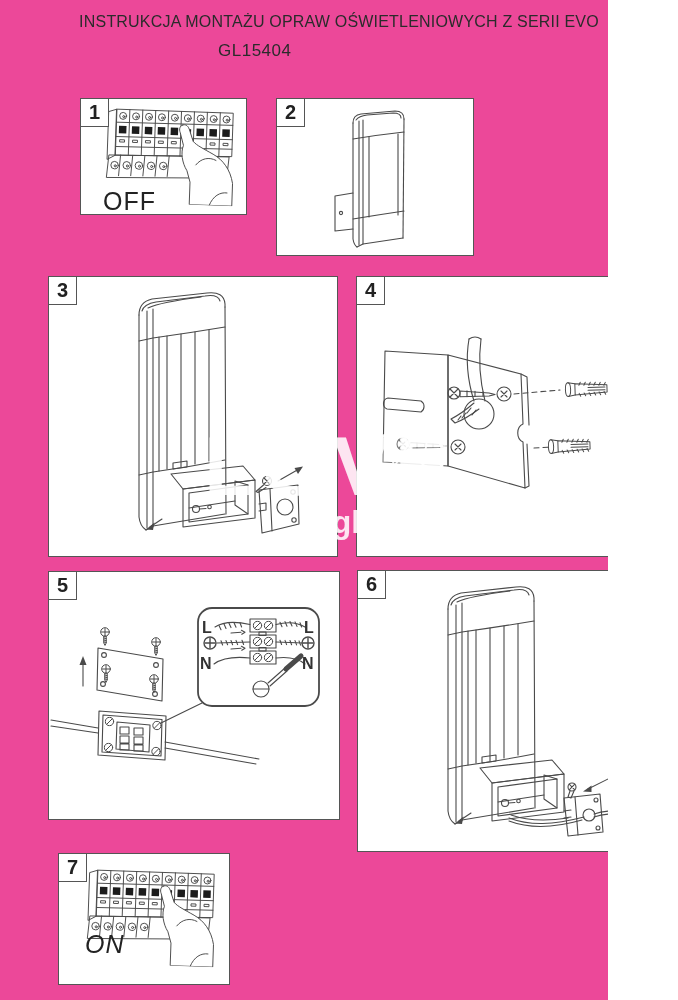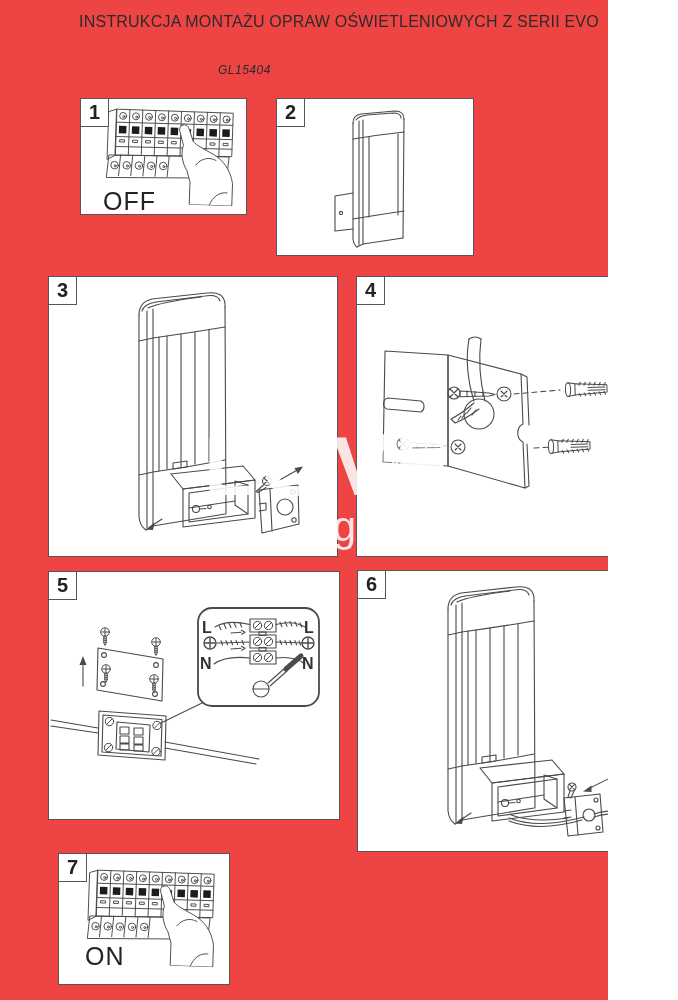--- a/index.html
+++ b/index.html
@@ -1,33 +1,33 @@
 <!DOCTYPE html>
 <html><head>
 <meta charset="utf-8">
 <style>
   html,body{margin:0;padding:0;background:#fff;}
-  .page{position:relative;width:608px;height:1000px;background:#ef4444;overflow:hidden;
+  .page{position:relative;width:608px;height:1000px;background:#ec4899;overflow:hidden;
         font-family:"Liberation Sans",sans-serif;color:#2b2b2b;}
   .title{position:absolute;top:13px;left:0;width:678px;text-align:center;
          font-size:16px;letter-spacing:0.2px;color:#2b2b2b;}
-  .model{position:absolute;top:63px;left:218px;font-size:12px;letter-spacing:0.5px;color:#2b2b2b;font-style:italic;}
+  .model{position:absolute;top:41px;left:218px;font-size:17px;letter-spacing:0.5px;color:#2b2b2b;}
   .panel{position:absolute;border:1px solid #555;background:#fff;box-sizing:border-box;}
   .numbox{position:absolute;top:-1px;left:-1px;width:27px;height:27px;border:1px solid #555;
           background:#fff;display:flex;align-items:center;justify-content:center;
           font-size:20px;font-weight:600;color:#222;z-index:3;}
   .caption{position:absolute;font-size:25px;font-weight:500;letter-spacing:1px;color:#222;z-index:3;}
   .art{stroke:#4a4a4a;fill:none;stroke-width:1.1;stroke-linecap:round;stroke-linejoin:round;}
   .art text{stroke:none;fill:#333;font-family:"Liberation Sans",sans-serif;font-weight:bold;}
   svg.drawing{position:absolute;left:0;top:0;}
   .watermark{position:absolute;left:200px;top:424px;width:320px;height:150px;z-index:10;
              pointer-events:none;color:rgba(255,255,255,0.86);}
   .wm-love{position:absolute;left:4px;top:0;font-size:84px;font-weight:800;line-height:1;
            letter-spacing:6px;}
-  .wm-lighting{position:absolute;left:114px;top:82px;font-size:42px;font-weight:400;line-height:1;}
+  .wm-lighting{position:absolute;left:114px;top:82px;font-size:32px;font-weight:700;line-height:1;}
   .wm-heart{position:absolute;left:168px;top:-2px;}
 </style>
 </head>
 <body>
 
 <div class="page">
 
   <svg style="position:absolute;width:0;height:0" aria-hidden="true">
     <defs>
 
@@ -332,21 +332,21 @@
         <path d="M225,220.5 L233.5,214.5 L233.5,221 Z" fill="#4a4a4a" stroke="none"></path>
       </g>
     </svg>
   </div>
 
   <div class="panel" style="left:58px;top:853px;width:172px;height:132px;">
     <div class="numbox">7</div>
     <svg class="drawing" width="170" height="130" viewBox="0 0 170 130">
       <use href="#sym-breakers" x="27" y="12" width="132" height="99" transform="rotate(2 93 60)"></use>
     </svg>
-    <div class="caption" style="left:26px;top:88px;">ON</div>
+    <div class="caption" style="left:26px;top:76px;font-style:italic;">ON</div>
   </div>
 
   <div class="watermark">
     <div class="wm-love">LOVE</div>
     <svg class="wm-heart" width="80" height="92" viewBox="0 0 80 90">
       <g fill="rgba(255,255,255,0.28)" stroke="rgba(255,255,255,0.9)" stroke-width="3" stroke-linejoin="round">
         <path d="M40,82 L10,48 C0,36 4,16 20,11 C30,8 38,14 40,22 C42,14 50,8 60,11 C76,16 80,36 70,48 Z"></path>
         <path fill="none" stroke-width="2" d="M40,22 L26,44 L40,82 M40,22 L55,42 L40,82 M10,48 L26,44 M70,48 L55,42 M20,11 L26,44 M60,11 L55,42"></path>
       </g>
     </svg>

